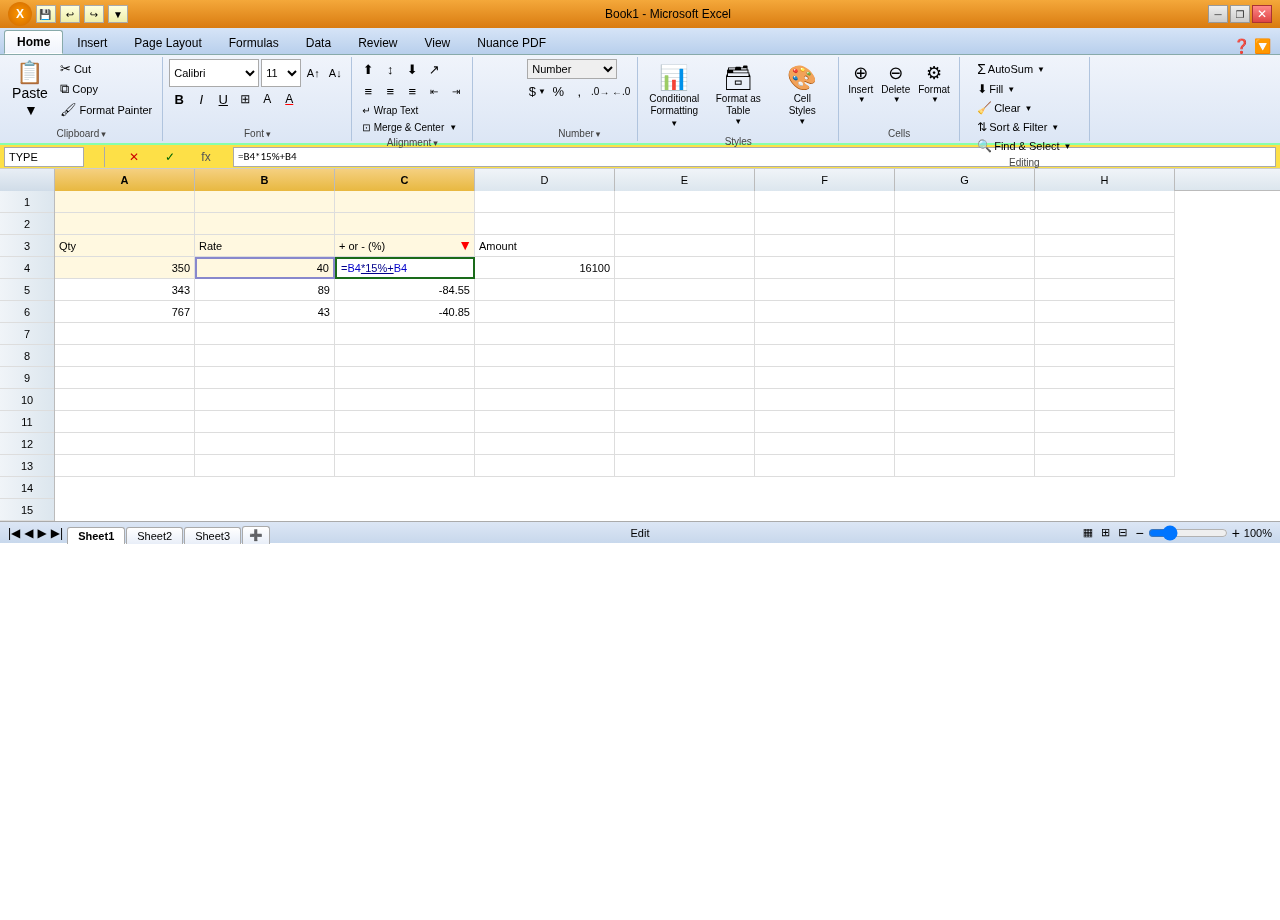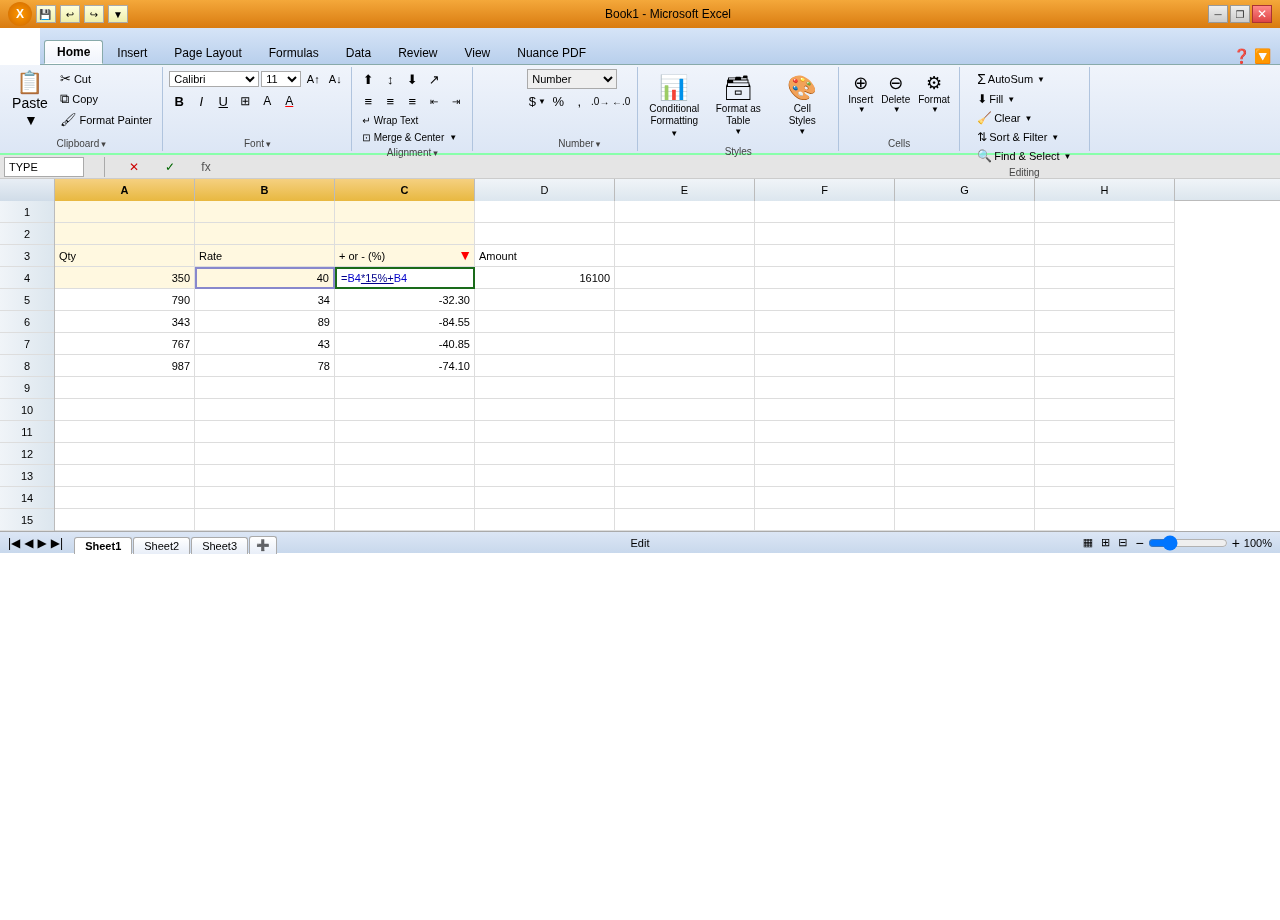--- a/index.html
+++ b/index.html
@@ -18,26 +18,25 @@
     #title-bar .title-text { color: #000; font-size: 12px; flex: 1; text-align: center; }
     #title-bar .window-controls { display: flex; gap: 2px; }
     .quick-access { display: flex; align-items: center; gap: 4px; }
     .quick-btn { width: 20px; height: 18px; background: linear-gradient(to bottom, #ffd, #eea); border: 1px solid #aaa; cursor: pointer; display: flex; align-items: center; justify-content: center; font-size: 10px; }
     .win-close { background: linear-gradient(to bottom, #f88, #d44); border: 1px solid #a33; color: white; width: 20px; height: 18px; display:flex; align-items:center; justify-content:center; cursor:pointer; font-size:12px; }
     .win-min, .win-restore { background: linear-gradient(to bottom, #eee, #ccc); border: 1px solid #999; color: #333; width: 20px; height: 18px; display:flex; align-items:center; justify-content:center; cursor:pointer; font-size:10px; }
 
     
     #ribbon-tabs {
       background: linear-gradient(to bottom, #d6e4f7, #b8cfec);
-      height: 37px;
+      height: 27px;
       display: flex;
       align-items: flex-end;
       padding-left: 4px;
       border-bottom: 1px solid #8aa;
-      margin-left: 40px;
     }
     .ribbon-tab {
       padding: 4px 12px;
       font-size: 12px;
       cursor: pointer;
       background: transparent;
       border: 1px solid transparent;
       border-bottom: none;
       border-radius: 3px 3px 0 0;
       margin-right: 1px;
@@ -111,21 +110,21 @@
       border: 1px solid transparent;
       font-size: 11px;
       white-space: nowrap;
     }
     .ribbon-small-btn .s-icon { font-size: 13px; }
 
     
     .font-controls { display: flex; flex-direction: column; gap: 2px; }
     .font-row { display: flex; align-items: center; gap: 2px; }
     select.ribbon-select {
-      height: 16px;
+      height: 28px;
       font-size: 11px;
       border: 1px solid #aaa;
       background: white;
       cursor: pointer;
     }
     .font-name-select { width: 90px; }
     .font-size-select { width: 40px; }
     .icon-btn {
       width: 20px; height: 20px;
       border: 1px solid transparent;
@@ -147,21 +146,21 @@
     .cells-col { display: flex; flex-direction: column; align-items: center; gap: 1px; }
     .cells-col-btn { display: flex; flex-direction: column; align-items: center; cursor: pointer; padding: 2px; border: 1px solid transparent; border-radius: 2px; font-size: 10px; }
     .cells-col-btn .c-icon { font-size: 18px; }
     .edit-small-btn { display: flex; align-items: center; gap: 2px; cursor: pointer; padding: 1px 3px; border: 1px solid transparent; border-radius: 2px; font-size: 11px; white-space: nowrap; }
 
     
     #formula-bar {
       display: flex;
       align-items: center;
       height: 24px;
-      background: #e5e5e5;
+      background: #fde047;
       border-bottom: 1px solid #ccc;
       padding: 0 4px;
       gap: 18px;
     }
     #name-box {
       width: 80px;
       height: 20px;
       border: 1px solid #aaa;
       font-size: 11px;
       padding: 0 4px;
@@ -295,21 +294,21 @@
     .sheet-tab {
       padding: 2px 10px;
       background: linear-gradient(to bottom, #fff, #e8eef8);
       border: 1px solid #aaa;
       border-bottom: none;
       cursor: pointer;
       font-size: 11px;
       border-radius: 3px 3px 0 0;
     }
     .sheet-tab.active { background: white; font-weight: bold; }
-    #sheet-tabs { display: flex; align-items: flex-end; gap: 1px; height: 22px; margin-left: 7px; }
+    #sheet-tabs { display: flex; align-items: flex-end; gap: 1px; height: 22px; }
     #zoom-controls { display: flex; align-items: center; gap: 4px; }
     .zoom-btn { cursor: pointer; font-size: 14px; }
     #zoom-slider { width: 80px; }
 
     
     .styles-large-btn {
       display: flex;
       flex-direction: column;
       align-items: center;
       cursor: pointer;
@@ -565,20 +564,21 @@
   </div>
 
 </div>
 
 <div id="formula-bar">
   <input id="name-box" type="text" value="TYPE" style="">
   <div class="formula-bar-sep"></div>
   <div class="formula-icon-btn red">✕</div>
   <div class="formula-icon-btn green">✓</div>
   <div class="formula-icon-btn">fx</div>
+  <input id="formula-input" type="text" value="=B4*15%+B4" style="">
 </div>
 
 <div id="spreadsheet-container">
 
   <div id="col-headers">
     <div class="corner-cell"></div>
     <div class="col-header selected">A</div>
     <div class="col-header selected">B</div>
     <div class="col-header selected">C</div>
     <div class="col-header">D</div>
@@ -656,30 +656,20 @@
             <span style="color:#00008B;text-decoration:underline;">*15%+</span>
             <span style="color:#0000cc;">B4</span>
         </div>
         <div class="grid-cell number">16100</div>
         <div class="grid-cell"></div>
         <div class="grid-cell"></div>
         <div class="grid-cell"></div>
         <div class="grid-cell"></div>
       </div>
 
-      <div class="grid-row">
-        <div class="grid-cell number">790</div>
-        <div class="grid-cell number">34</div>
-        <div class="grid-cell number">-32.30</div>
-        <div class="grid-cell"></div>
-        <div class="grid-cell"></div>
-        <div class="grid-cell"></div>
-        <div class="grid-cell"></div>
-        <div class="grid-cell"></div>
-      </div>
 
       <div class="grid-row">
         <div class="grid-cell number">343</div>
         <div class="grid-cell number">89</div>
         <div class="grid-cell number">-84.55</div>
         <div class="grid-cell"></div>
         <div class="grid-cell"></div>
         <div class="grid-cell"></div>
         <div class="grid-cell"></div>
         <div class="grid-cell"></div>
@@ -689,30 +679,20 @@
         <div class="grid-cell number">767</div>
         <div class="grid-cell number">43</div>
         <div class="grid-cell number">-40.85</div>
         <div class="grid-cell"></div>
         <div class="grid-cell"></div>
         <div class="grid-cell"></div>
         <div class="grid-cell"></div>
         <div class="grid-cell"></div>
       </div>
 
-      <div class="grid-row">
-        <div class="grid-cell number">987</div>
-        <div class="grid-cell number">78</div>
-        <div class="grid-cell number">-74.10</div>
-        <div class="grid-cell"></div>
-        <div class="grid-cell"></div>
-        <div class="grid-cell"></div>
-        <div class="grid-cell"></div>
-        <div class="grid-cell"></div>
-      </div>
 
       <div class="grid-row">
         <div class="grid-cell"></div>
           <div class="grid-cell"></div>
           <div class="grid-cell"></div>
           <div class="grid-cell"></div>
           <div class="grid-cell"></div>
           <div class="grid-cell"></div>
           <div class="grid-cell"></div>
           <div class="grid-cell"></div>

